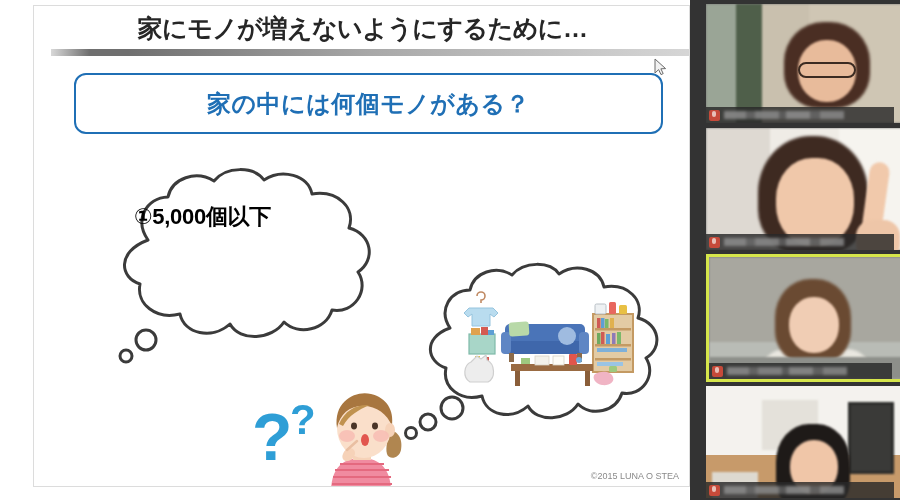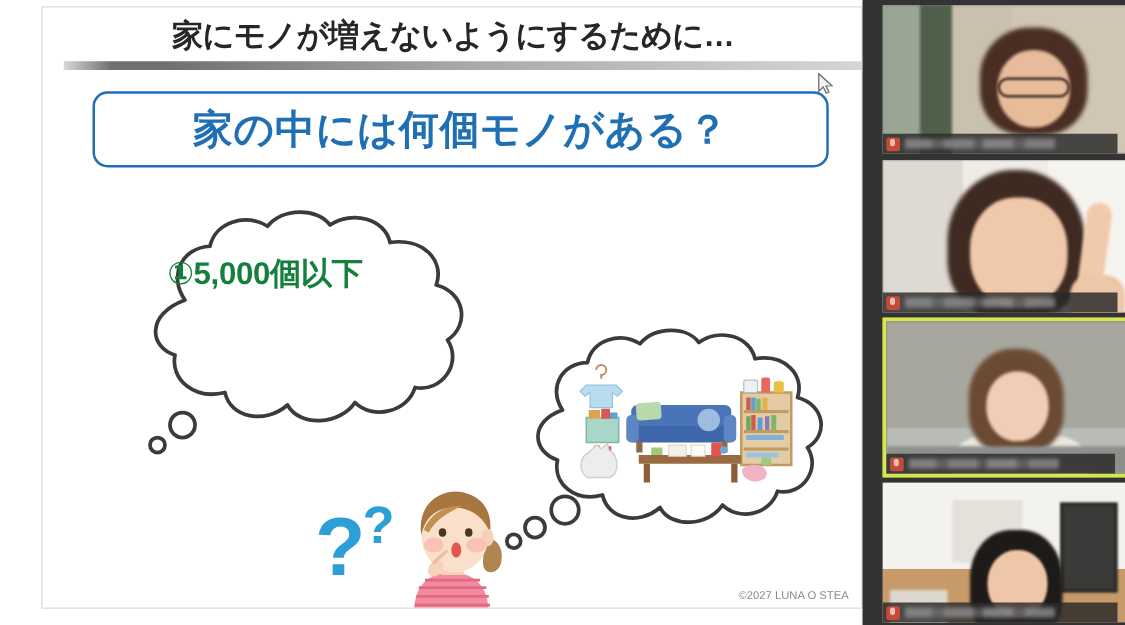--- a/index.html
+++ b/index.html
@@ -40,36 +40,36 @@
   .qbox {
     position: absolute;
     left: 40px; top: 67px;
     width: 589px; height: 61px;
     border: 2px solid #1f6fb5;
     border-radius: 12px;
     background: #ffffff;
     display: flex; align-items: center; justify-content: center;
   }
   .qbox-text {
-    font-size: 32px; font-weight: bold;
+    font-size: 24px; font-weight: bold;
     color: #1f6fb5;
     letter-spacing: 0.5px;
     white-space: nowrap;
   }
 
   
   .cloud-left { position: absolute; left: 52px; top: 158px; width: 330px; height: 200px; }
   .cloud-left svg { display: block; width: 100%; height: 100%; }
   .cloud-left-lines {
     position: absolute;
     left: 48px; top: 38px;
     width: 250px;
   }
   .cloud-line {
-    font-size: 25px; font-weight: bold; color: #15803d;
+    font-size: 22px; font-weight: bold; color: #000000;
     line-height: 1.38; white-space: nowrap; letter-spacing: -0.3px;
   }
 
   
   .cloud-right { position: absolute; left: 370px; top: 250px; width: 290px; height: 185px; }
   .cloud-right svg.cloudshape { position:absolute; left:0; top:0; width: 100%; height: 100%; }
   .room { position: absolute; left: 55px; top: 30px; width: 185px; height: 110px; }
   .room svg { display:block; width:100%; height:100%; }
 
   
@@ -330,21 +330,21 @@
         <ellipse cx="45" cy="42" rx="3" ry="3.4" fill="#4a3528"></ellipse>
         <ellipse cx="66" cy="42" rx="3" ry="3.4" fill="#4a3528"></ellipse>
 
         <ellipse cx="56" cy="56" rx="4" ry="6" fill="#e2564f"></ellipse>
 
         <path d="M34 70 c2 -6 8 -8 11 -4 c3 4 -1 10 -6 11 c-4 1 -7 -3 -5 -7 z" fill="#f6d2b8"></path>
         <path d="M38 66 l10 -9" stroke="#e9bfa2" stroke-width="2.5" fill="none" stroke-linecap="round"></path>
       </svg>
     </div>
 
-    <div class="copyright">©2027 LUNA O STEA</div>
+    <div class="copyright">©2015 LUNA O STEA</div>
   </div>
 
   <div class="cursor">
     <svg width="14" height="18" viewBox="0 0 14 18" xmlns="http://www.w3.org/2000/svg">
       <path d="M1 1 L1 15 L4.6 11.6 L7 16.6 L9.2 15.6 L6.9 10.8 L11.6 10.6 Z" fill="#f2f2f2" stroke="#6b6b6b" stroke-width="1"></path>
     </svg>
   </div>
 
   <div class="videopanel">
 

